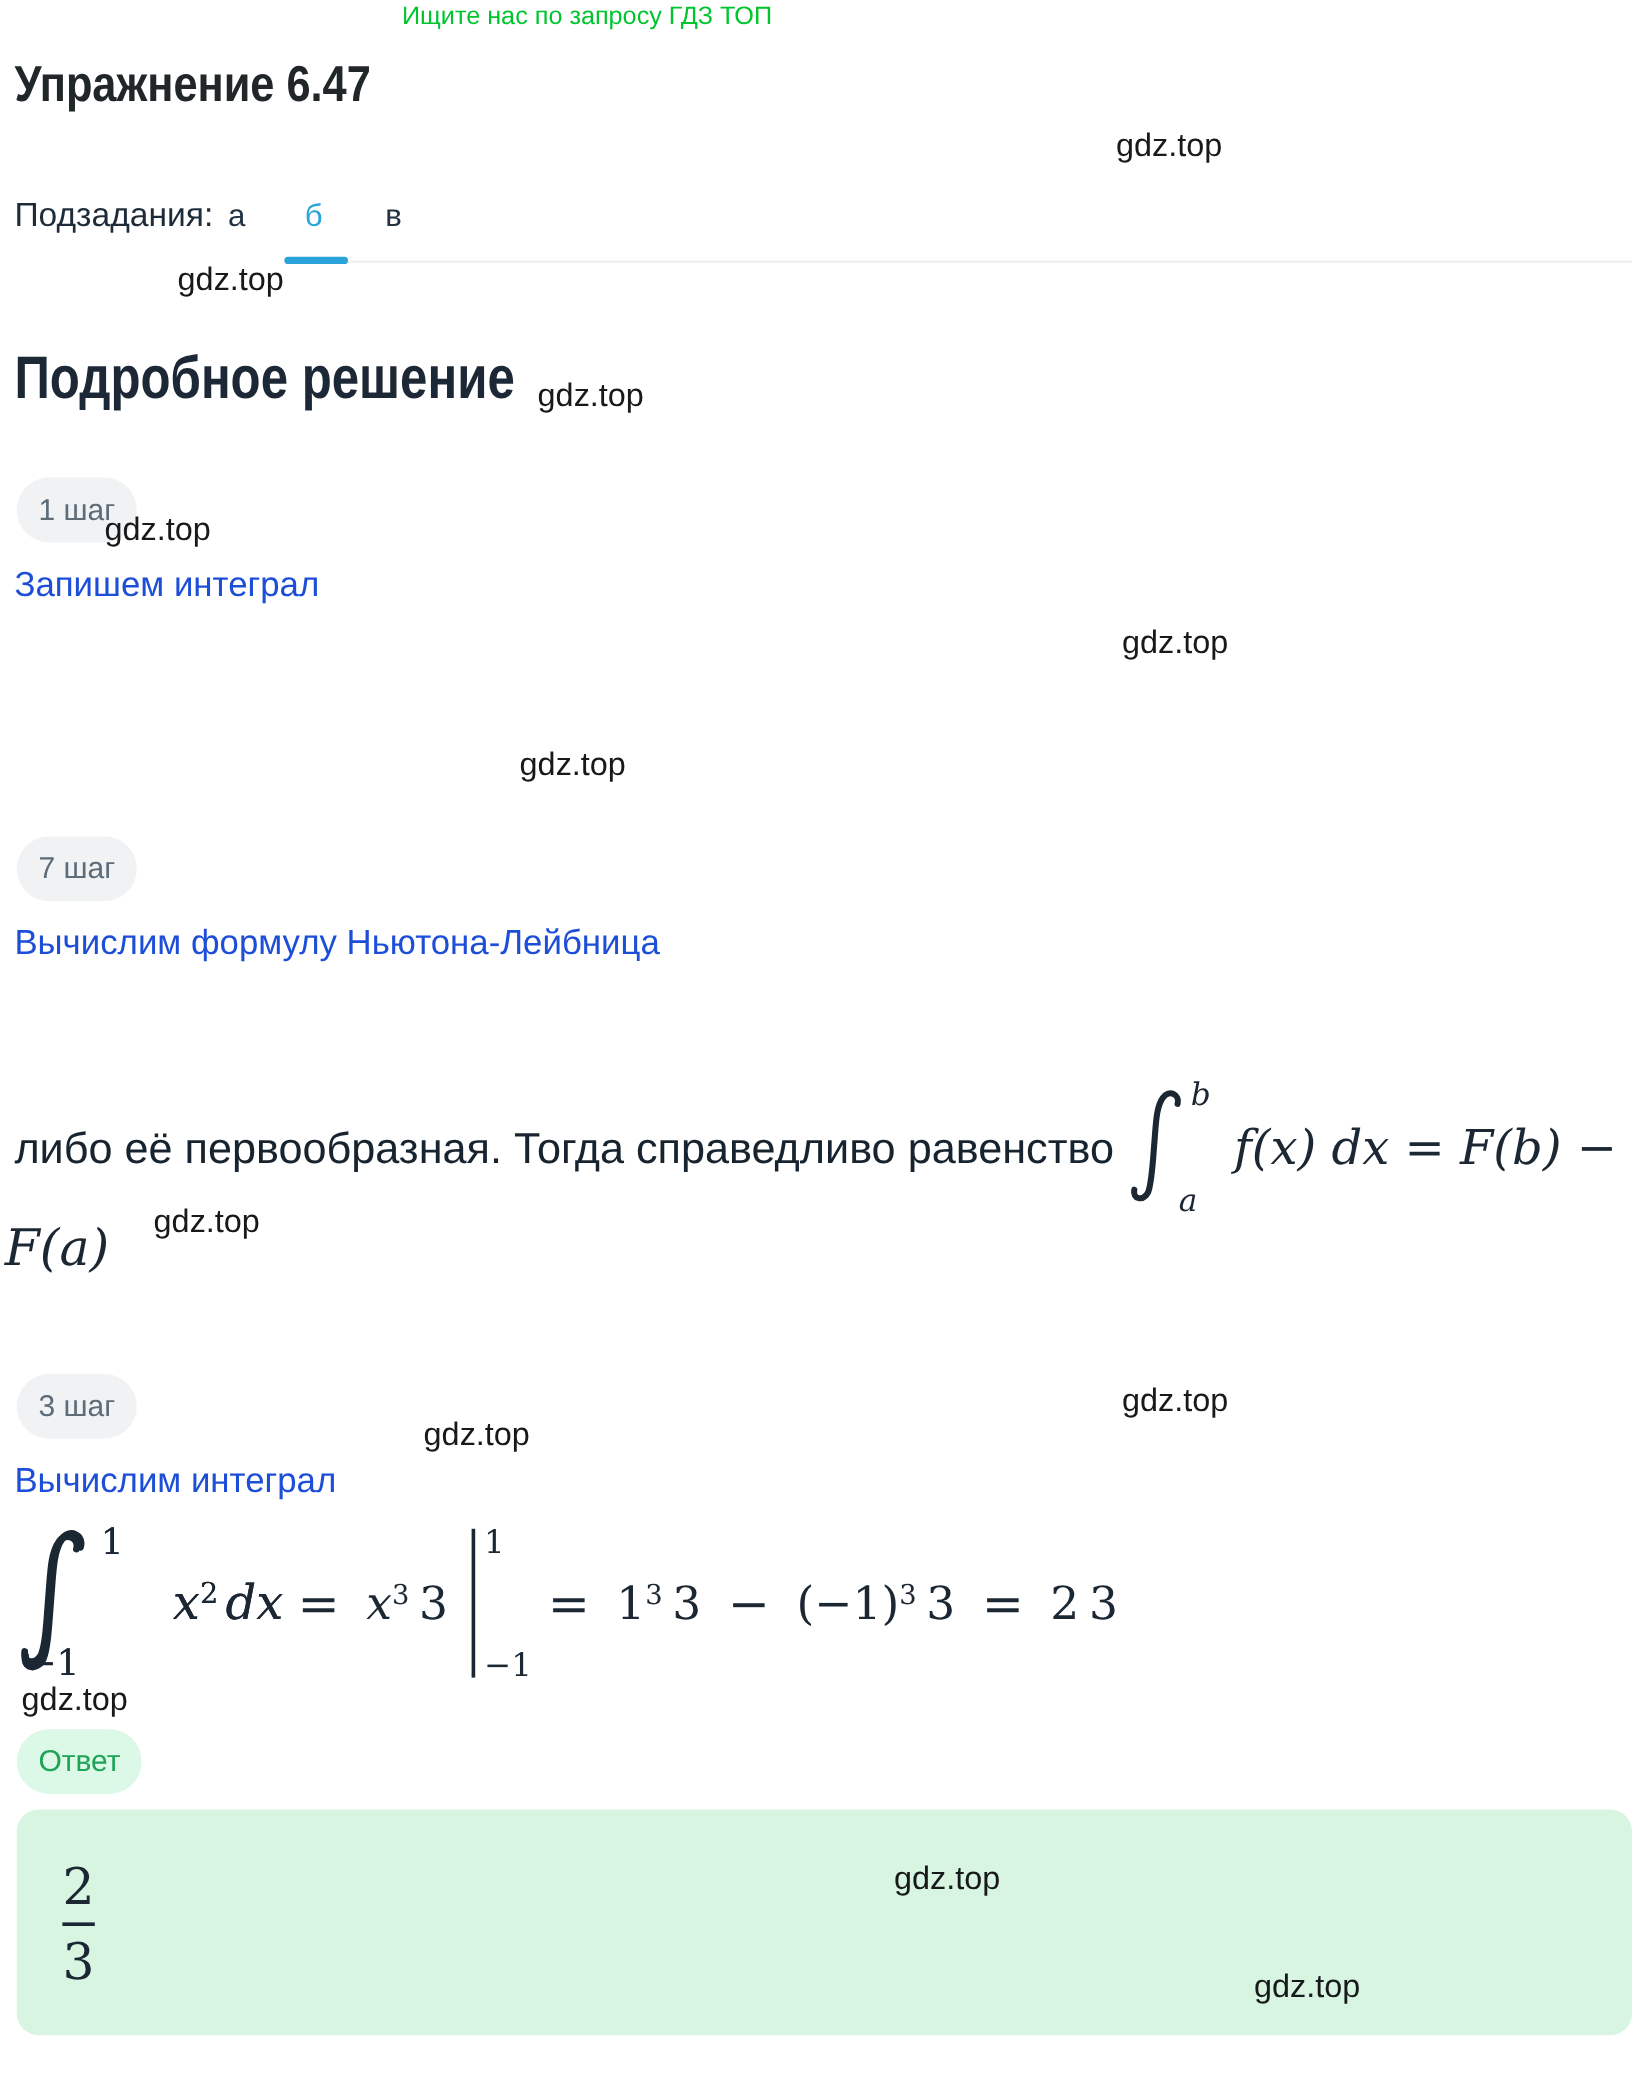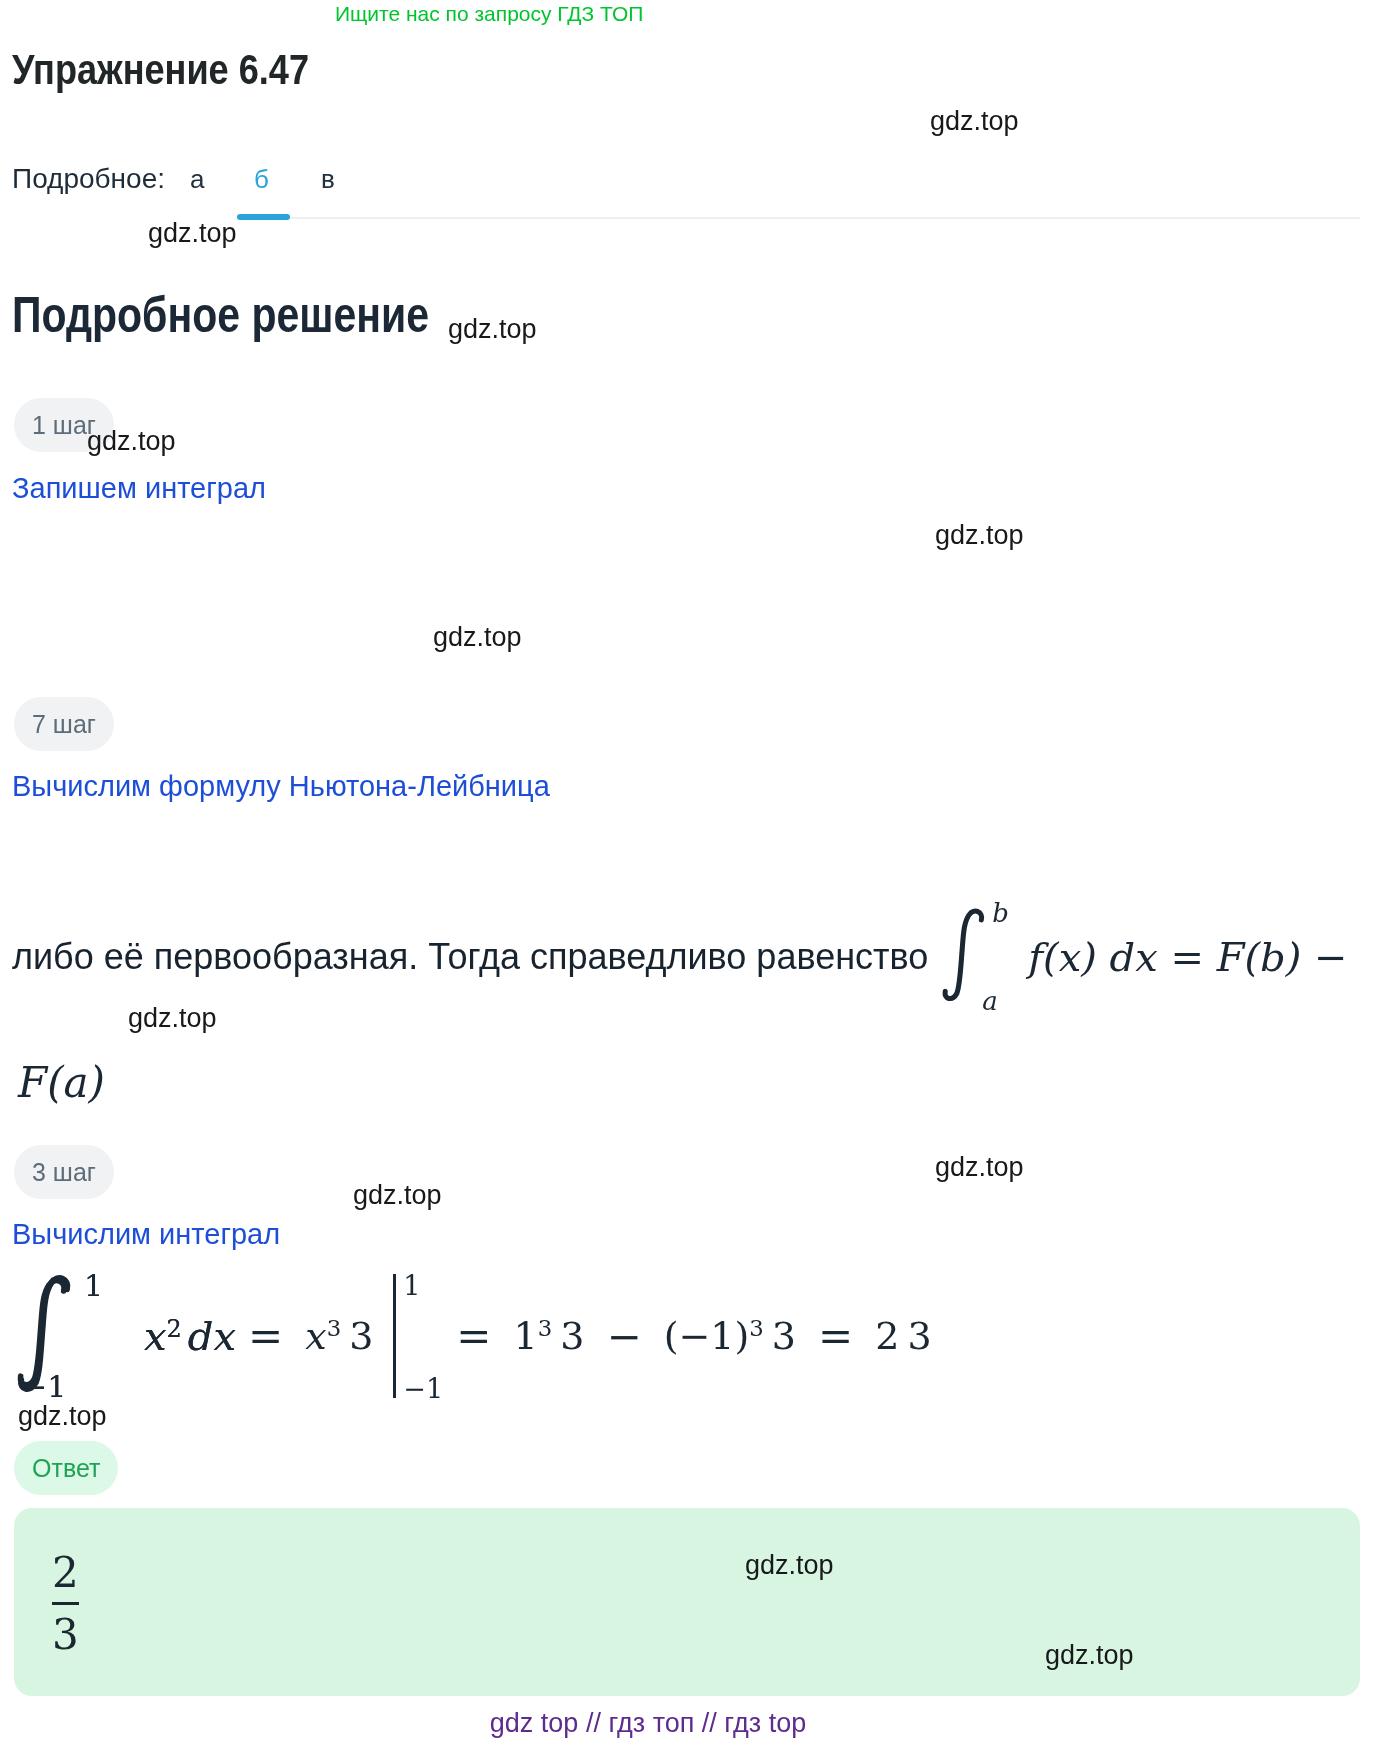--- a/index.html
+++ b/index.html
@@ -41,21 +41,21 @@
   .intwrap.sm .int-sub{left:44px;bottom:-3px;font-size:26px;}
 
   .f1{position:absolute;left:20px;top:505px;display:flex;align-items:center;height:150px;}
   .f1 .body{margin-left:26px;font-size:46px;}
 
   .nline1{left:12px;top:845px;font-size:36px;white-space:nowrap;}
   .nline1 .m,.nline2 .m{font-size:40px;}
   .nline2{left:12px;top:898px;height:118px;display:flex;align-items:center;font-size:36px;white-space:nowrap;}
   .nline2 .m.tail{margin-left:14px;}
   .nline2 .txt{margin-right:10px;}
-  .nline3{left:18px;top:1015px;margin-top:43px;}
+  .nline3{left:4px;top:1015px;}
   .nline3 .m{font-size:42px;}
 
   .f3{position:absolute;left:10px;top:1262px;display:flex;align-items:center;height:148px;}
   .f3 .body{margin-left:22px;font-size:40px;}
   .op{font-family:"DejaVu Serif",serif;font-size:42px;color:#1b2733;margin:0 12px;}
   .frac{display:inline-flex;align-items:center;text-align:center;
         font-family:"DejaVu Serif",serif;color:#1b2733;margin:0 6px;}
   .frac .num,.frac .den{font-size:38px;line-height:1.12;padding:0 4px;}
   .frac .bar{align-self:stretch;height:3px;background:#1b2733;border-radius:1px;margin:5px 0;}
   .evalwrap{position:relative;display:inline-block;width:3px;height:124px;background:#1b2733;
@@ -73,21 +73,21 @@
 </head>
 <body>
 
 <div class="page">
 
   <div class="abs promo">Ищите нас по запросу ГДЗ ТОП</div>
   <div class="wm" style="left:930px;top:106px;">gdz.top</div>
 
   <div class="abs title">Упражнение 6.47</div>
 
-  <div class="abs sub-label">Подробное:</div>
+  <div class="abs sub-label">Подзадания:</div>
   <div class="tab" style="left:190px;">а</div>
   <div class="tab active" style="left:254px;">б</div>
   <div class="tab" style="left:321px;">в</div>
   <div class="abs tabline"></div>
   <div class="abs tabline-active"></div>
   <div class="wm" style="left:148px;top:218px;">gdz.top</div>
 
   <div class="abs heading2">Подробное решение</div>
   <div class="wm" style="left:448px;top:314px;">gdz.top</div>
 
@@ -176,14 +176,13 @@
   <div class="badge answer" style="top:1441px;">Ответ</div>
   <div class="abs answer-box"></div>
   <div class="abs afrac">
     <span>2</span>
     <span class="bar"></span>
     <span>3</span>
   </div>
   <div class="wm" style="left:745px;top:1550px;">gdz.top</div>
   <div class="wm" style="left:1045px;top:1640px;">gdz.top</div>
 
-  <div class="abs footer">gdz top  //  гдз топ  //  гдз top</div>
 </div>
 
 </body></html>

